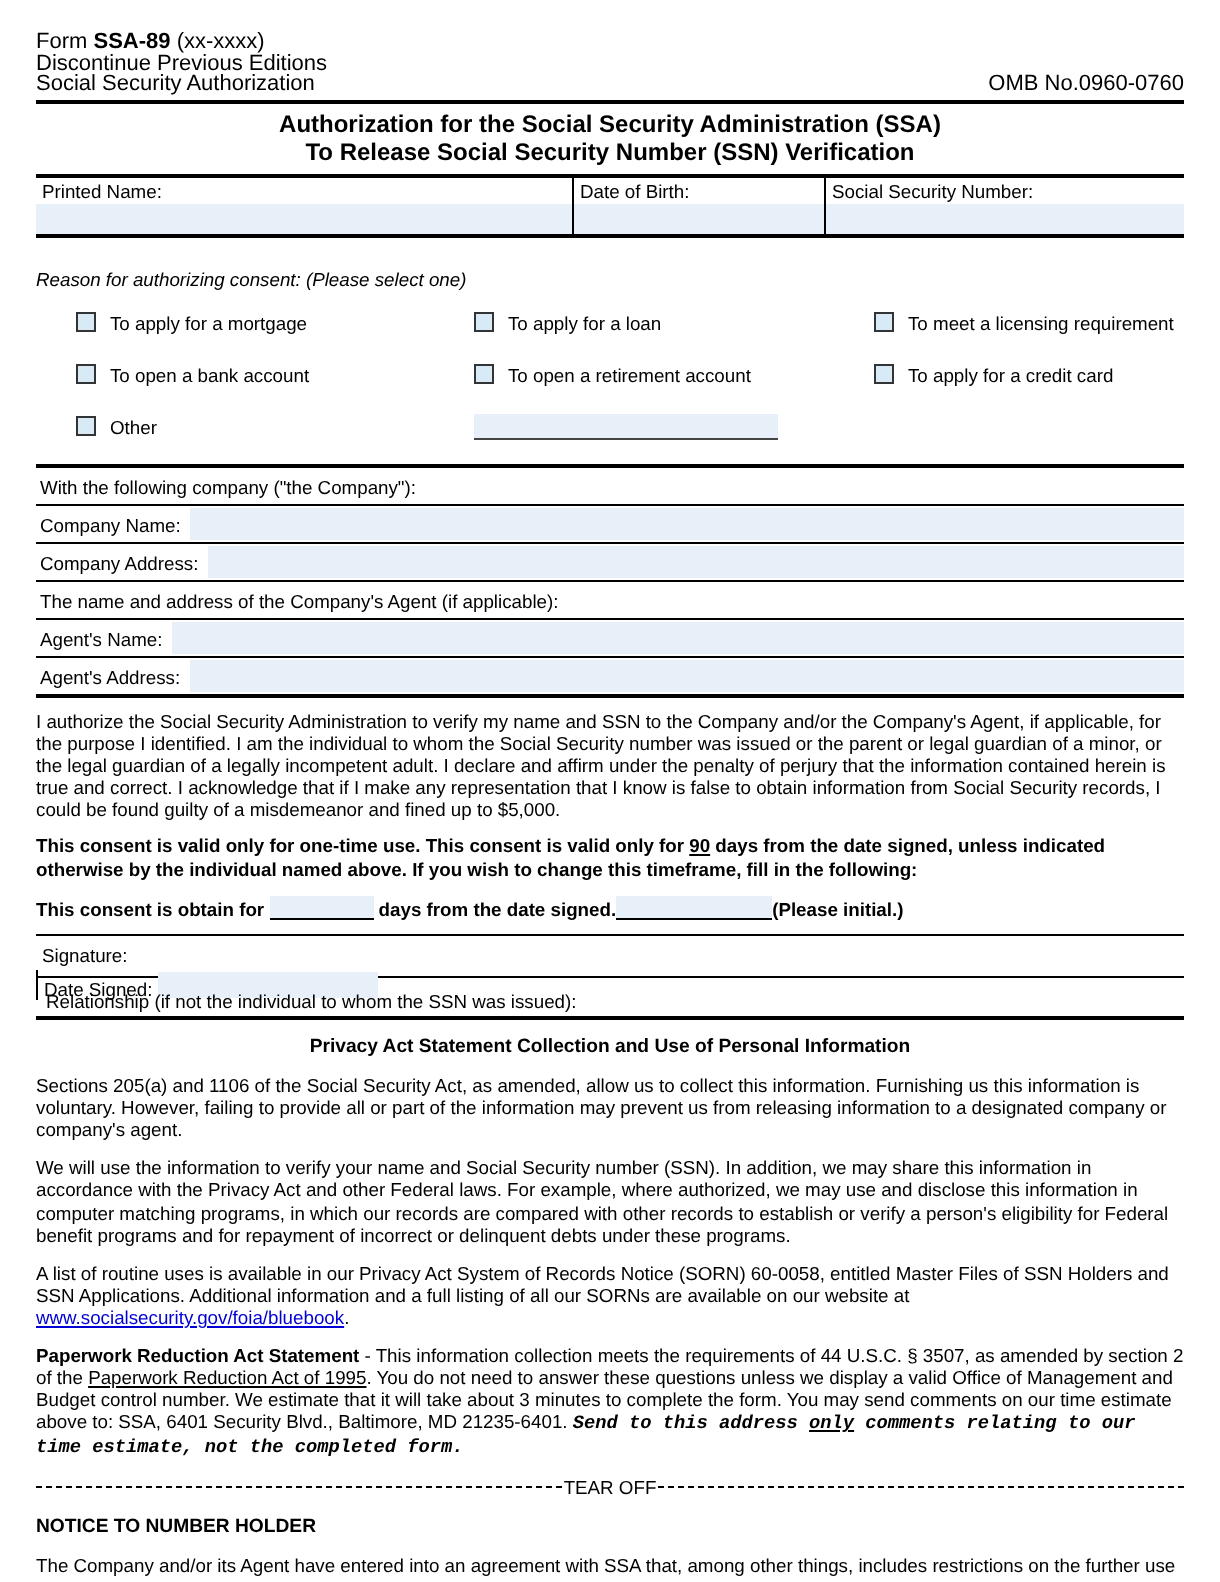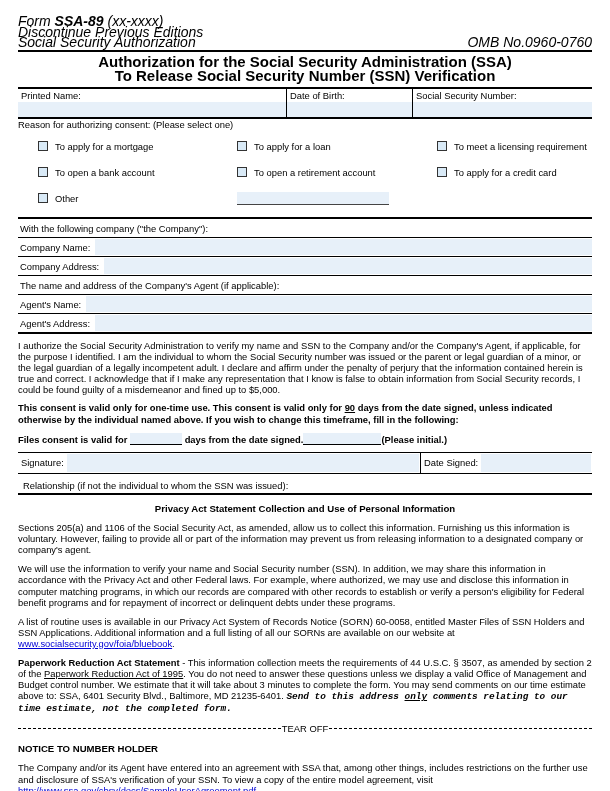--- a/index.html
+++ b/index.html
@@ -5,36 +5,36 @@
   * { box-sizing: border-box; margin: 0; padding: 0; }
   html, body { background: #fff; }
   body {
     width: 610px; height: 791px; overflow: hidden;
     font-family: "Liberation Sans", sans-serif; color: #000;
   }
   .page { width: 610px; height: 791px; position: relative; background: #fff; }
   .content { padding: 16px 18px 0 18px; }
 
   
-  .hdr { font-size: 14px; line-height: 10.6px; border-bottom: 2.5px solid #000; padding-bottom: 2px; font-style: italic; }
+  .hdr { font-size: 11px; line-height: 10.6px; border-bottom: 2.5px solid #000; padding-bottom: 2px; }
   .hdr .row3 { display: flex; justify-content: space-between; align-items: flex-end; }
   .b { font-weight: bold; }
 
   
-  .title { text-align: center; font-weight: bold; font-size: 15px; line-height: 14.6px; margin: 3px 0 3px 0; }
+  .title { text-align: center; font-weight: bold; font-size: 12px; line-height: 14.6px; margin: 3px 0 3px 0; }
 
   
   .idtable { display: flex; border-top: 2.5px solid #000; border-bottom: 2.5px solid #000; }
   .idcell { border-right: 1.5px solid #000; }
   .idcell:last-child { border-right: none; }
   .idcell .lab { font-size: 9.4px; line-height: 12px; padding: 1px 0 0 3px; white-space: nowrap; overflow: hidden; }
   .idcell .fld { height: 15px; background: #e7f0f9; }
   .idc1 { width: 269px; } .idc2 { width: 126px; } .idc3 { width: 179px; }
 
-  .reason-heading { font-size: 9.4px; margin-top: 0; }
+  .reason-heading { font-size: 9.4px; margin-top: 15px; font-style: italic; }
 
   
   .checkgrid { display: grid; grid-template-columns: 199px 200px 1fr; padding-left: 20px; margin-top: 10px; row-gap: 13px; }
   .checkcell { display: flex; align-items: center; font-size: 9.4px; height: 13px; }
   .cb { width: 10px; height: 10px; border: 1px solid #333; background: #d9eaf7; margin-right: 7px; flex: none; }
   .other-fld { background: #e7f0f9; border-bottom: 1.5px solid #444; height: 13px; width: 152px; align-self: end; }
 
   .sep { border-bottom: 2px solid #000; margin-top: 12px; }
 
   
@@ -47,21 +47,21 @@
   .para.bold { font-weight: bold; margin-top: 7px; line-height: 11.3px; }
   .u { text-decoration: underline; }
 
   .fill-line { font-size: 9.4px; font-weight: bold; margin-top: 8px; }
   .infld { display: inline-block; background: #e7f0f9; border-bottom: 1.5px solid #000; height: 12px; vertical-align: -2px; }
   .infld.days { width: 52px; }
   .infld.initial { width: 78px; }
 
   
   .sigtable { margin-top: 7px; border-top: 1.5px solid #000; border-bottom: 2.5px solid #000; }
-  .sigrow1 { display: flex; align-items: stretch; height: 21px; border-bottom: 1.5px solid #000; font-size: 9.4px; }
+  .sigrow1 { display: flex; align-items: stretch; height: 21px; border-bottom: 1.5px solid #000; font-size: 9.4px; flex-direction: column; }
   .sigrow1 .slab { padding: 4px 3px 0 3px; white-space: nowrap; }
   .sigrow1 .sfld { flex: 1; background: #e7f0f9; margin: 1px 1px 1px 0; }
   .datecell { width: 172px; flex: none; border-left: 1.5px solid #000; display: flex; align-items: stretch; }
   .sigrow2 { display: flex; align-items: center; height: 19px; font-size: 9.4px; }
   .sigrow2 .slab { padding: 4px 4px 0 5px; white-space: nowrap; }
   .sigrow2 .sfld { flex: 1; background: #e7f0f9; margin: 1px 0 1px 0; }
 
   .privacy-heading { text-align: center; font-weight: bold; font-size: 9.6px; margin-top: 8px; }
   .para.gap { margin-top: 8px; }
   .link { color: #0000d4; text-decoration: underline; cursor: pointer; }
@@ -166,21 +166,21 @@
     <div class="crow last">
       <div class="clab">Agent's Address:</div>
       <div class="cfld"></div>
     </div>
 
     <div class="para">I authorize the Social Security Administration to verify my name and SSN to the Company and/or the Company's Agent, if applicable, for the purpose I identified. I am the individual to whom the Social Security number was issued or the parent or legal guardian of a minor, or the legal guardian of a legally incompetent adult. I declare and affirm under the penalty of perjury that the information contained herein is true and correct. I acknowledge that if I make any representation that I know is false to obtain information from Social Security records, I could be found guilty of a misdemeanor and fined up to $5,000.</div>
 
     <div class="para bold"><span>This consent is valid only for one-time use. This consent is valid only for </span><span class="u">90</span><span> days from the date signed, unless indicated otherwise by the individual named above.  If you wish to change this timeframe, fill in the following:</span></div>
 
     <div class="fill-line">
-      <span>Files consent is valid for</span>
+      <span>This consent is obtain for</span>
       <span class="infld days"></span>
       <span>days from the date signed.</span><span class="infld initial"></span><span>(Please initial.)</span>
     </div>
 
     <div class="sigtable">
       <div class="sigrow1">
         <div class="slab">Signature:</div>
         <div class="sfld"></div>
         <div class="datecell">
           <div class="slab">Date Signed:</div>

